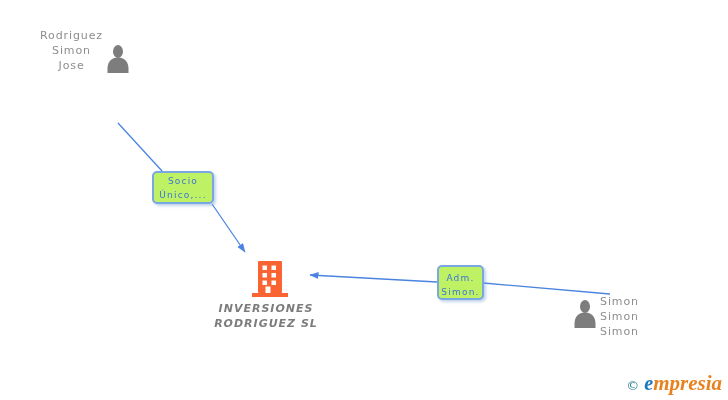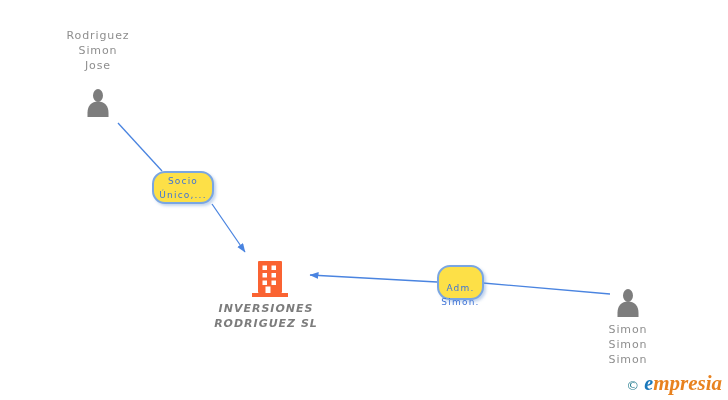--- a/index.html
+++ b/index.html
@@ -28,21 +28,21 @@
     fill: none;
   }
   .arrowhead {
     fill: var(--connector, #4a84e0);
   }
   
   .node {
     position: absolute;
     z-index: 2;
     display: flex;
-    flex-direction: column;
+    flex-direction: row;
     align-items: center;
     cursor: pointer;
   }
   .person-name {
     font-size: 11px;
     line-height: 15px;
     letter-spacing: 0.9px;
     color: var(--person-name-text, #8e8e8e);
     text-align: center;
     white-space: nowrap;
@@ -72,33 +72,33 @@
     text-align: center;
     white-space: nowrap;
     cursor: pointer;
     font-style: italic;
   }
   
   .relation-box {
     position: absolute;
     z-index: 3;
     box-sizing: border-box;
-    background: #fde047;
+    background: #bef264;
     border: 2px solid var(--relation-box-border, #7aa6e2);
-    border-radius: 13px;
+    border-radius: 5px;
     box-shadow: 2px 2px 3px rgba(120, 160, 215, 0.45);
     color: var(--relation-box-text, #3f74d6);
     font-size: 9px;
     line-height: 14px;
     letter-spacing: 1.2px;
     text-align: center;
     cursor: pointer;
   }
   #relation-socio { left: 152px; top: 171px; width: 62px; height: 33px; padding-top: 1px; }
-  #relation-adm   { left: 437px; top: 265px; width: 47px; height: 35px; padding-top: 14px; }
+  #relation-adm   { left: 437px; top: 265px; width: 47px; height: 35px; padding-top: 4px; }
   .relation-line-text { display: block; white-space: nowrap; }
   
   #footer-logo {
     position: absolute;
     right: 6px; bottom: 4px;
     z-index: 2;
     display: flex;
     align-items: baseline;
     cursor: pointer;
     font-family: "Liberation Serif", "DejaVu Serif", serif;

